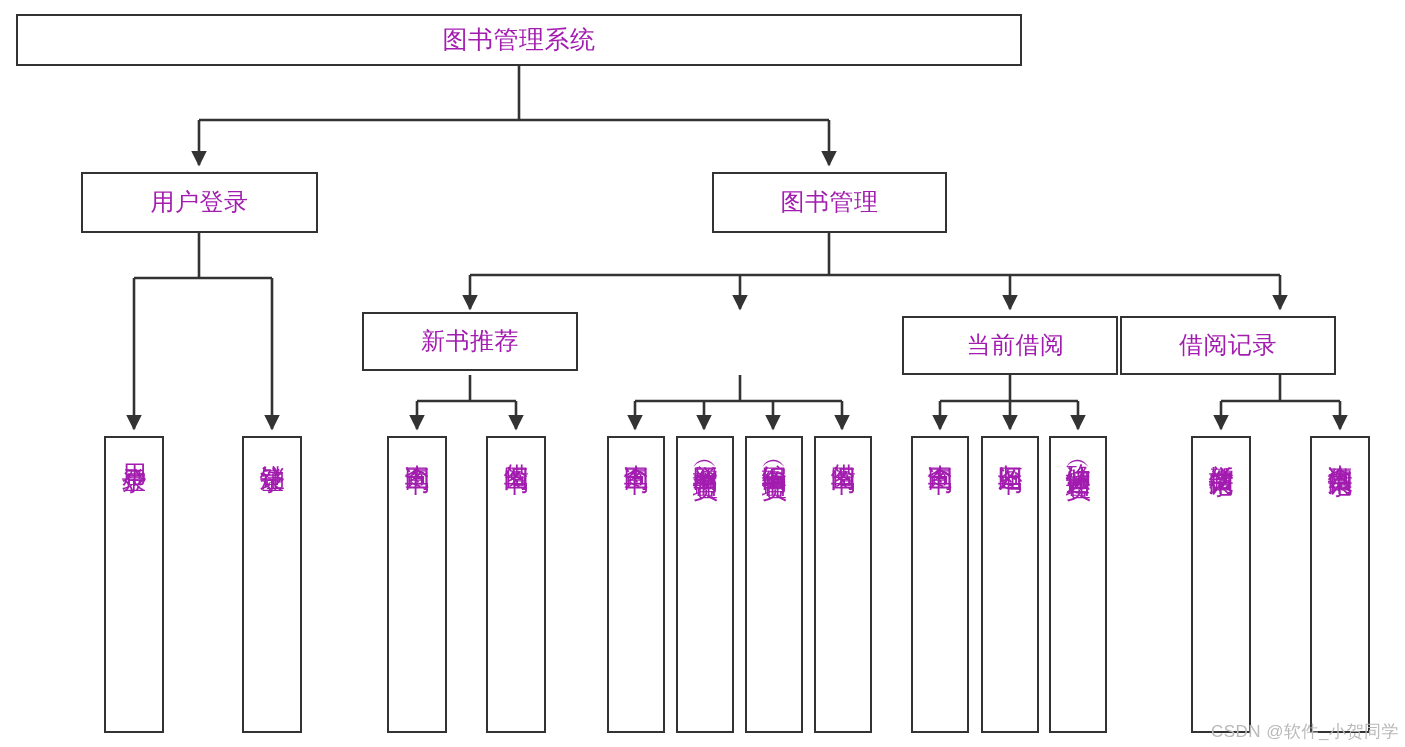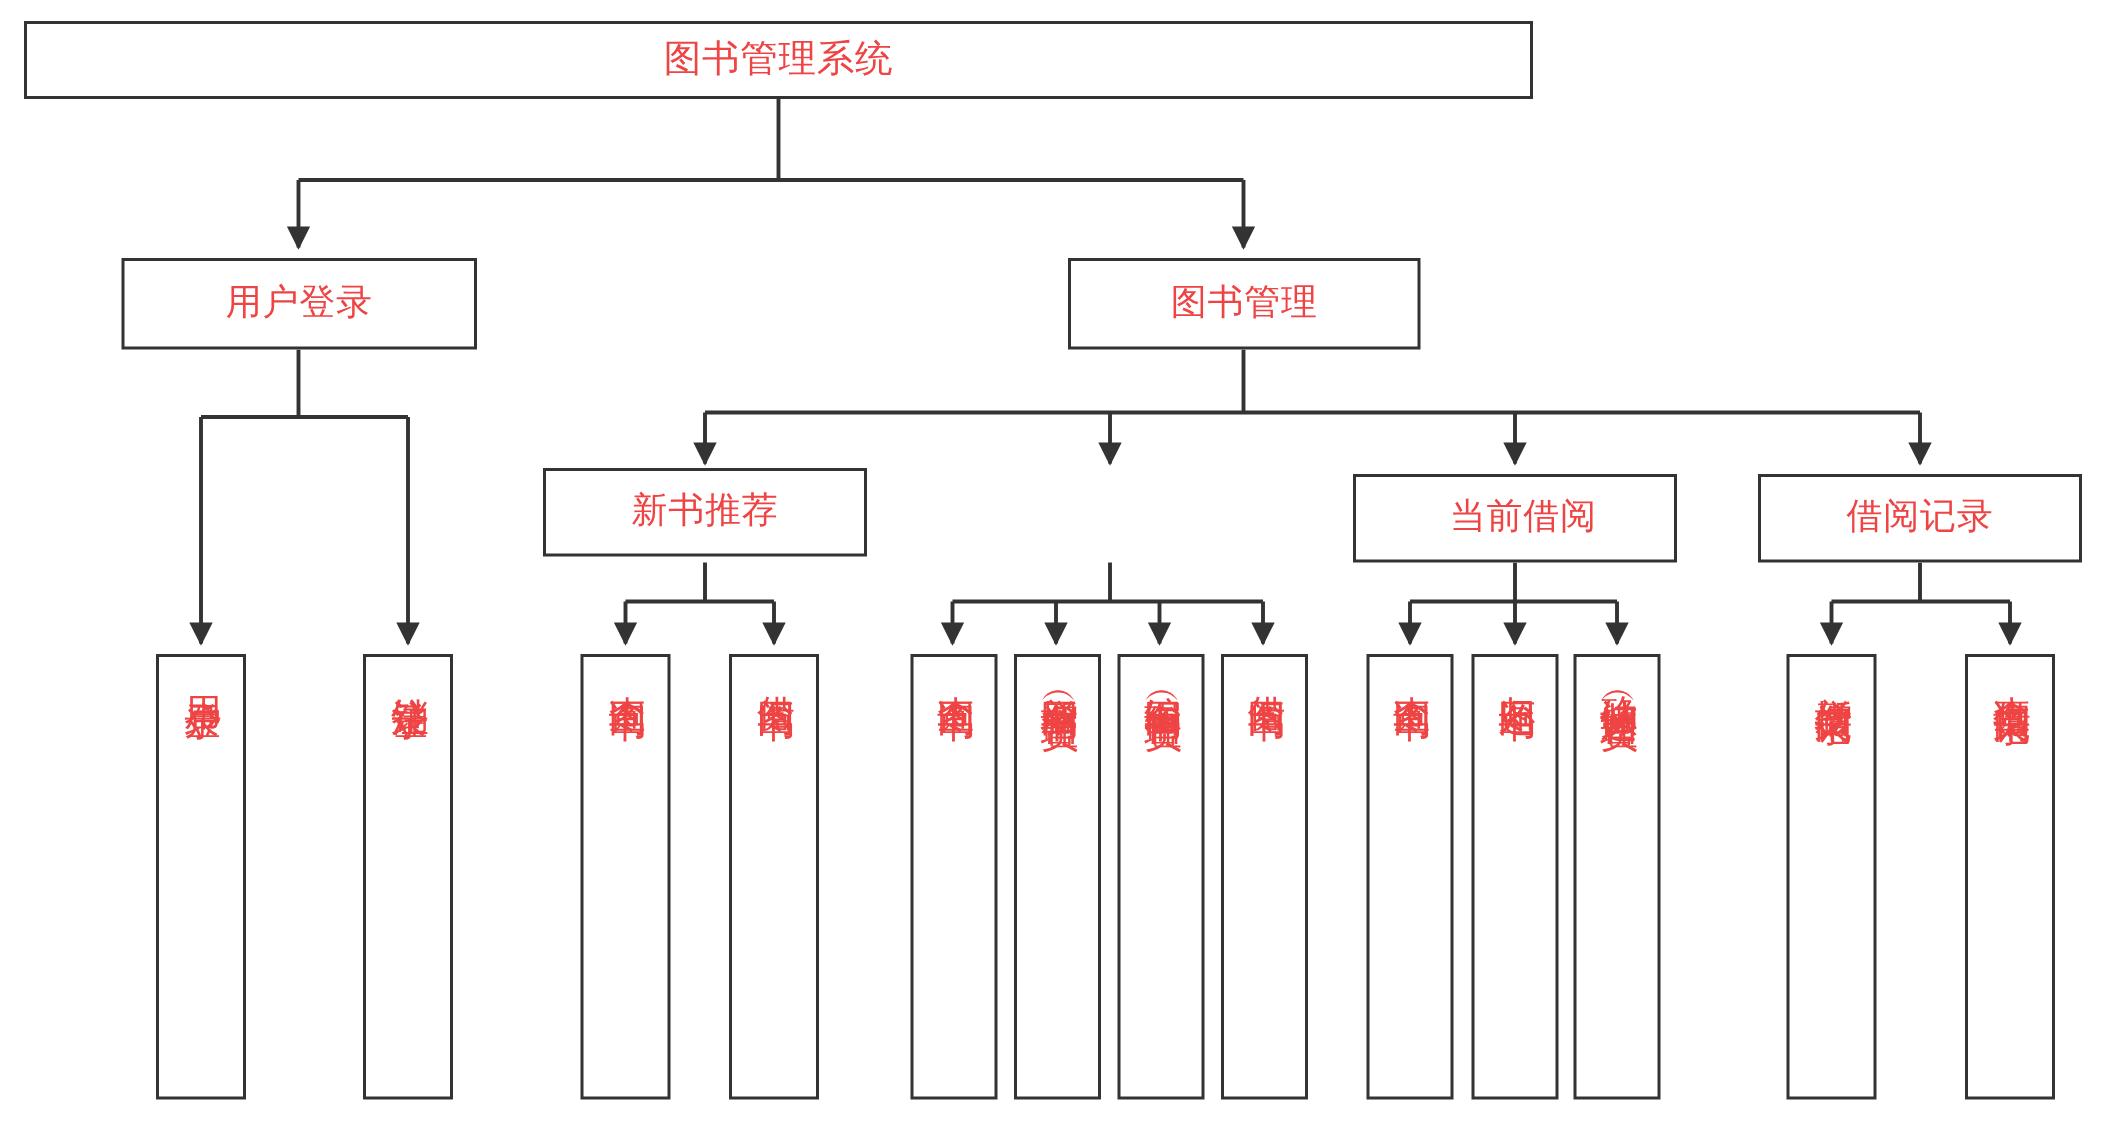--- a/index.html
+++ b/index.html
@@ -33,21 +33,21 @@
     background: #ffffff;
     display: flex;
     align-items: center;
     justify-content: center;
     text-align: center;
   }
   .node .label {
     display: block;
     line-height: 1.18;
     letter-spacing: 0.5px;
-    color: #ef4444;
+    color: #a21caf;
   }
   .node.horiz .label {
     font-size: 24px;
   }
   .node.root .label {
     font-size: 25px;
   }
   .node.leaf {
     align-items: flex-start;
     justify-content: center;
@@ -136,21 +136,21 @@
   <div class="node horiz" style="left:712px; top:172px; width:235px; height:61px;">
     <span class="label">图书管理</span>
   </div>
 
   <div class="node horiz" style="left:362px; top:312px; width:216px; height:59px;">
     <span class="label">新书推荐</span>
   </div>
   <div class="node horiz" style="left:902px; top:316px; width:216px; height:59px;padding-left:11px;">
     <span class="label">当前借阅</span>
   </div>
-  <div class="node horiz" style="left:1172px; top:316px; width:216px; height:59px;">
+  <div class="node horiz" style="left:1120px; top:316px; width:216px; height:59px;">
     <span class="label">借阅记录</span>
   </div>
 
   <div class="node leaf" style="left:104px; top:436px; width:60px; height:297px;">
     <span class="label">用户登录</span>
   </div>
   <div class="node leaf" style="left:242px; top:436px; width:60px; height:297px;">
     <span class="label">注销登录</span>
   </div>
 
@@ -184,13 +184,14 @@
     <span class="label">确认归还（管理员）</span>
   </div>
 
   <div class="node leaf" style="left:1191px; top:436px; width:60px; height:297px;">
     <span class="label">新增借阅记录</span>
   </div>
   <div class="node leaf" style="left:1310px; top:436px; width:60px; height:297px;">
     <span class="label">查询借阅记录</span>
   </div>
 
+  <div class="watermark">CSDN @软件_小贺同学</div>
 </div>
 
 </body></html>

